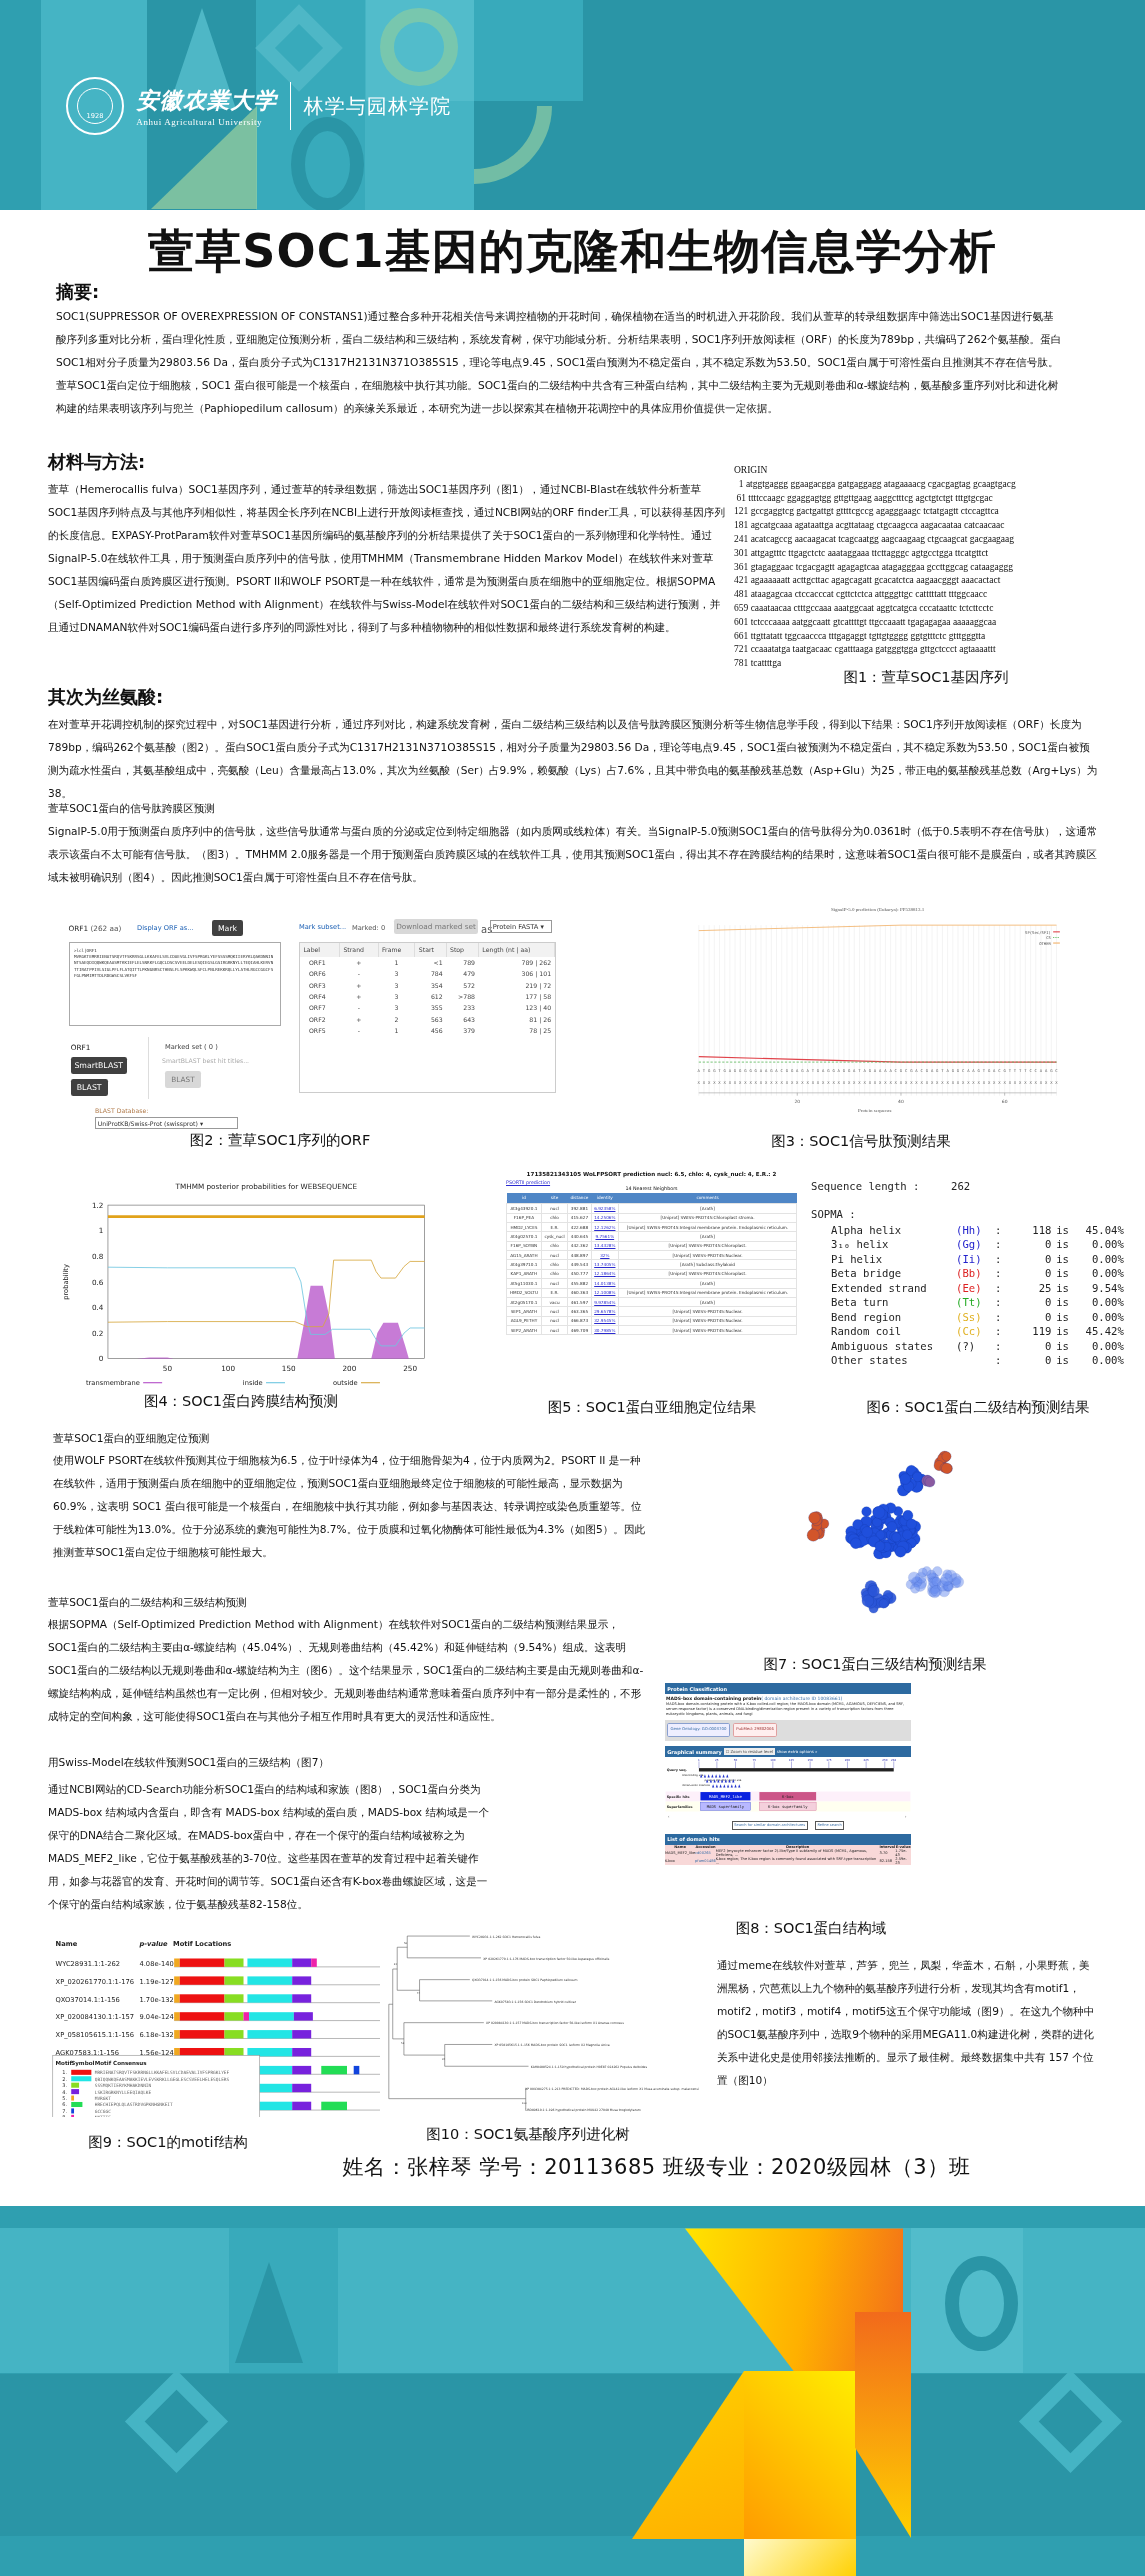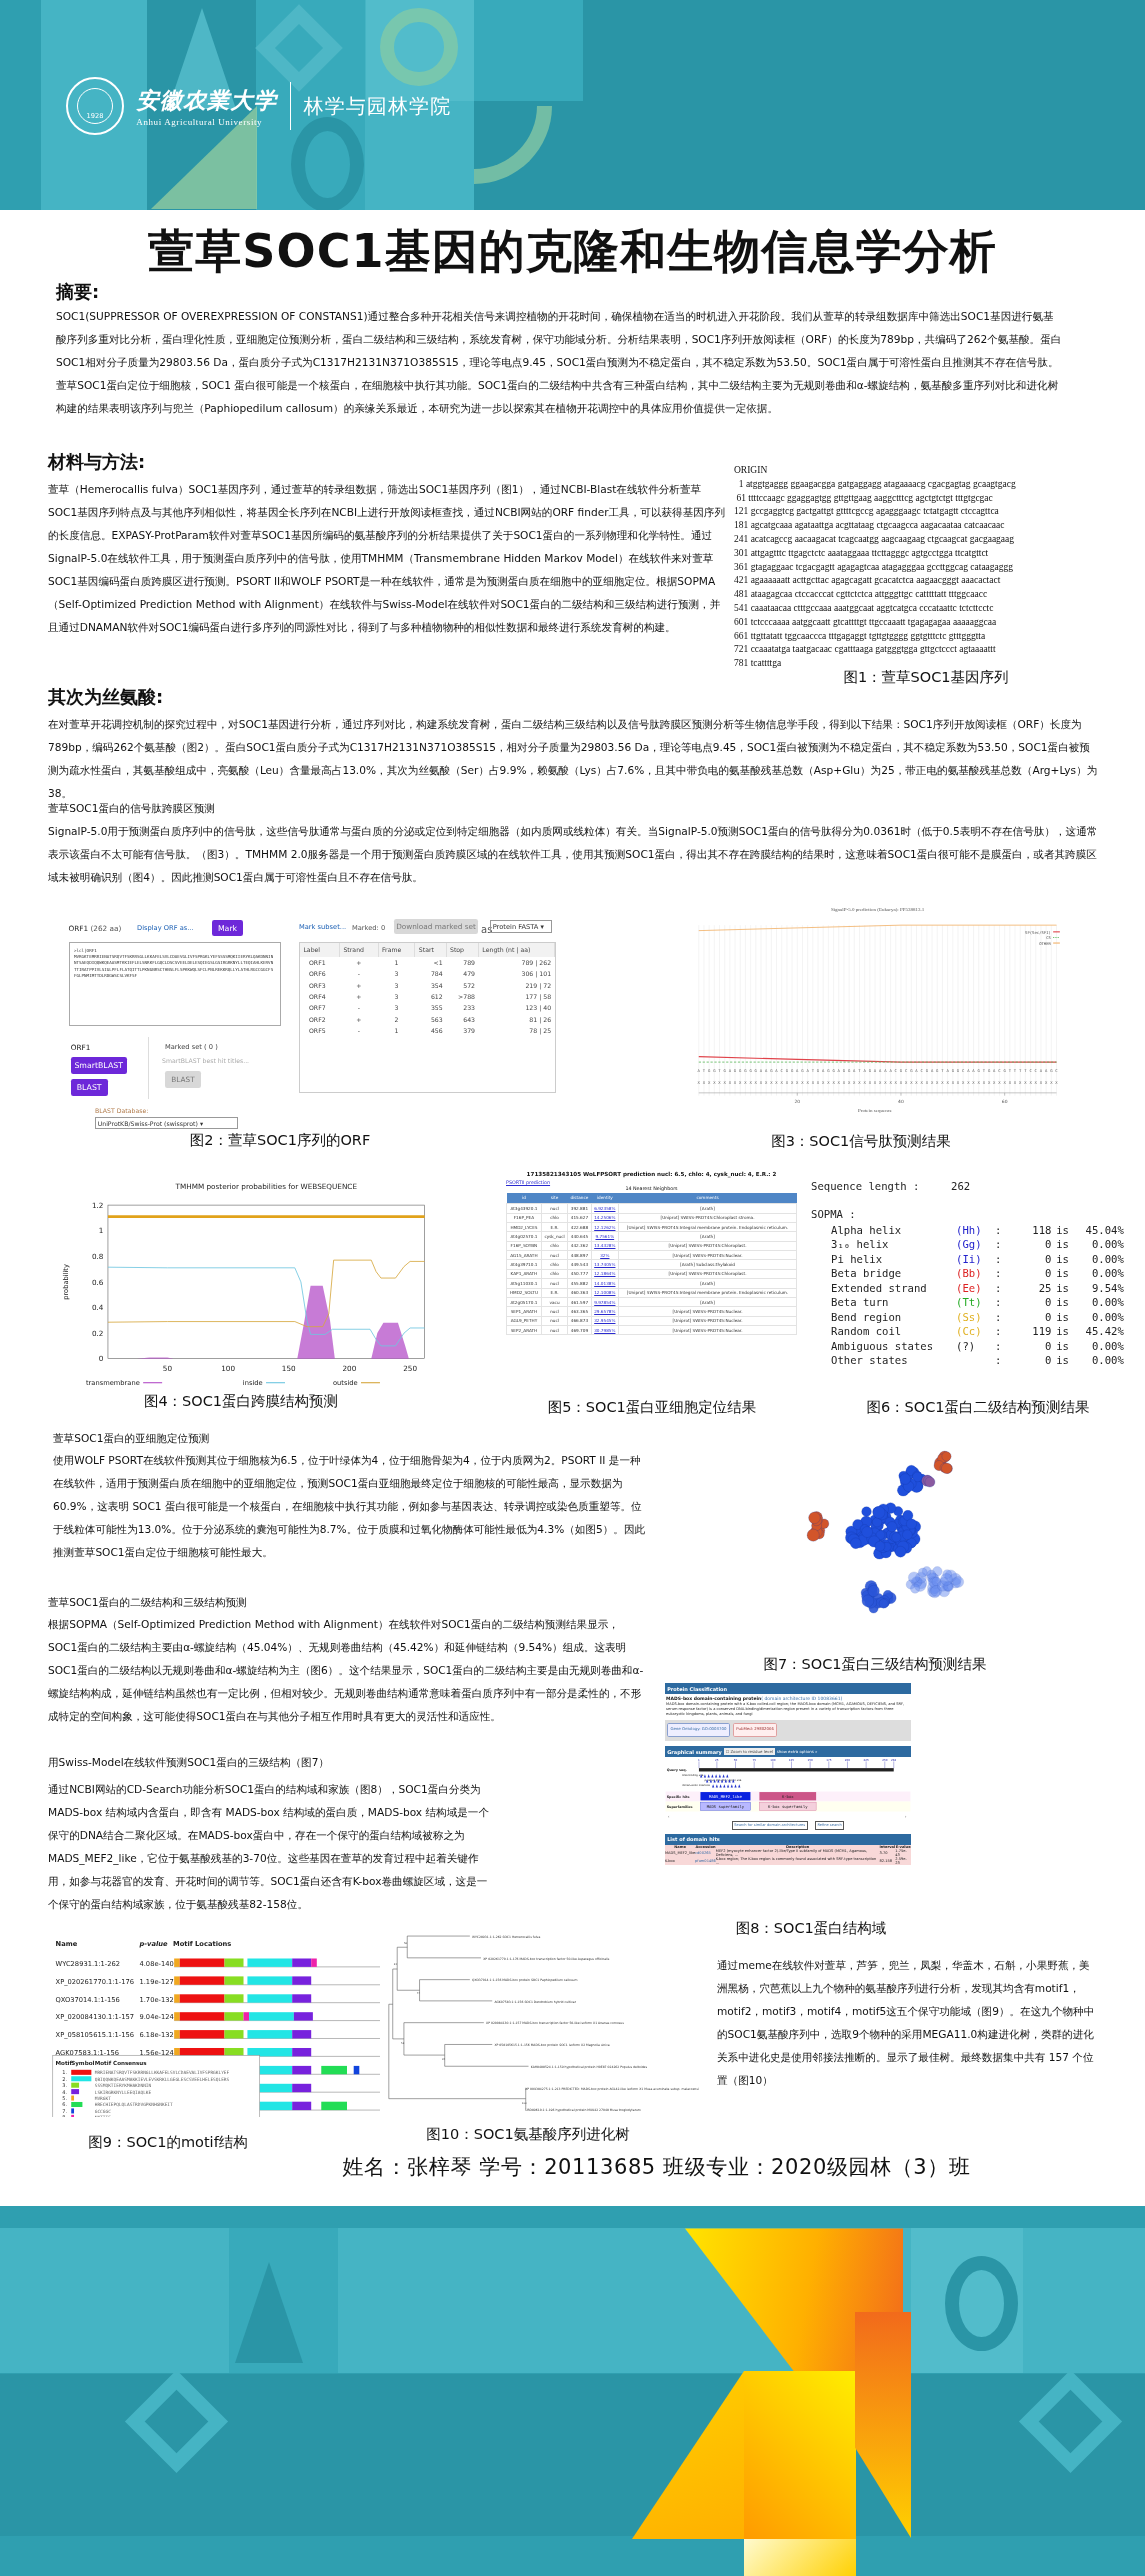--- a/index.html
+++ b/index.html
@@ -19,21 +19,21 @@
 .college{color:#fff;font-size:20px;letter-spacing:1.1px}
 
 #title{left:0;top:221px;width:1145px;text-align:center;font-size:46px;font-weight:bold;letter-spacing:1.1px}
 .h2{font-size:18px;font-weight:bold}
 .para{font-size:10.6px;line-height:23px}
 
 .seq{font-family:"Liberation Serif",serif;font-size:9.5px;line-height:13.8px;white-space:pre}
 .cap{font-size:14.5px;text-align:center}
 
 #orf{left:64px;top:917px;width:509px;height:212px}
-.btn-blue{background:#6d28d9;color:#fff;border-radius:2.2px;display:inline-flex;align-items:center;justify-content:center;font-size:7.8px}
+.btn-blue{background:#404040;color:#fff;border-radius:2.2px;display:inline-flex;align-items:center;justify-content:center;font-size:7.8px}
 .btn-gray{background:#d8d8d8;color:#777;border-radius:2.2px;display:inline-flex;align-items:center;justify-content:center;font-size:7.3px}
 .orf-seqbox{position:absolute;left:4.5px;top:25px;width:212px;height:84px;border:0.6px solid #aaa;font-family:"DejaVu Sans Mono",monospace;font-size:4.2px;line-height:6.4px;padding:4.5px;color:#333;word-break:break-all}
 .orf-table{position:absolute;left:235px;top:25px;width:257px;height:151px;border:0.6px solid #ccc}
 .orf-table table{width:100%;border-collapse:collapse;font-size:6.2px;color:#444}
 .orf-table th{background:#f2f2f2;font-weight:normal;text-align:left;padding:3.4px 3.4px;border-right:0.6px solid #ddd}
 .orf-table td{padding:2.2px 3.4px;text-align:right}
 .orf-table td:first-child{text-align:left;padding-left:9px}
 .orf-table td:nth-child(2),.orf-table td:nth-child(3){text-align:center}
 
 #sigp{left:693px;top:900px;width:414px;height:218px}
@@ -113,21 +113,21 @@
   <div id="seqlines">
       <div class="seq">  1 atggtgaggg ggaagacgga gatgaggagg atagaaaacg cgacgagtag gcaagtgacg</div>
       <div class="seq"> 61 ttttccaagc ggaggagtgg gttgttgaag aaggctttcg agctgtctgt tttgtgcgac</div>
       <div class="seq">121 gccgaggtcg gactgattgt gttttcgccg agagggaagc tctatgagtt ctccagttca</div>
       <div class="seq">181 agcatgcaaa agataattga acgttataag ctgcaagcca aagacaataa catcaacaac</div>
       <div class="seq">241 acatcagccg aacaagacat tcagcaatgg aagcaagaag ctgcaagcat gacgaagaag</div>
       <div class="seq">301 attgagtttc ttgagctctc aaataggaaa ttcttagggc agtgcctgga ttcatgttct</div>
       <div class="seq">361 gtagaggaac tcgacgagtt agagagtcaa atagagggaa gccttggcag cataagaggg</div>
       <div class="seq">421 agaaaaaatt acttgcttac agagcagatt gcacatctca aagaacgggt aaacactact</div>
       <div class="seq">481 ataagagcaa ctccacccat cgttctctca attgggttgc catttttatt tttggcaacc</div>
-      <div class="seq">541 caaataacaa ctttgccaaa aaatggcaat aggtcatgca cccataattc tctcttcctc</div>
+      <div class="seq">659 caaataacaa ctttgccaaa aaatggcaat aggtcatgca cccataattc tctcttcctc</div>
       <div class="seq">601 tctcccaaaa aatggcaatt gtcattttgt ttgccaaatt tgagagagaa aaaaaggcaa</div>
       <div class="seq">661 ttgttatatt tggcaaccca tttgagaggt tgttgtgggg ggtgtttctc gtttgggtta</div>
       <div class="seq">721 ccaaatatga taatgacaac cgatttaaga gatgggtgga gttgctccct agtaaaattt</div>
       <div class="seq">781 tcattttga</div>
     </div>
 </div>
 <div class="abs cap" style="left:800px;top:668px;width:252px">图1：萱草SOC1基因序列</div>
 
 <div class="abs h2" style="left:48px;top:685px">其次为丝氨酸:</div>
 <div class="abs para" style="left:48px;top:713px;width:1051px">在对萱草开花调控机制的探究过程中，对SOC1基因进行分析，通过序列对比，构建系统发育树，蛋白二级结构三级结构以及信号肽跨膜区预测分析等生物信息学手段，得到以下结果：SOC1序列开放阅读框（ORF）长度为789bp，编码262个氨基酸（图2）。蛋白SOC1蛋白质分子式为C1317H2131N371O385S15，相对分子质量为29803.56 Da，理论等电点9.45，SOC1蛋白被预测为不稳定蛋白，其不稳定系数为53.50，SOC1蛋白被预测为疏水性蛋白，其氨基酸组成中，亮氨酸（Leu）含量最高占13.0%，其次为丝氨酸（Ser）占9.9%，赖氨酸（Lys）占7.6%，且其中带负电的氨基酸残基总数（Asp+Glu）为25，带正电的氨基酸残基总数（Arg+Lys）为38。</div>

